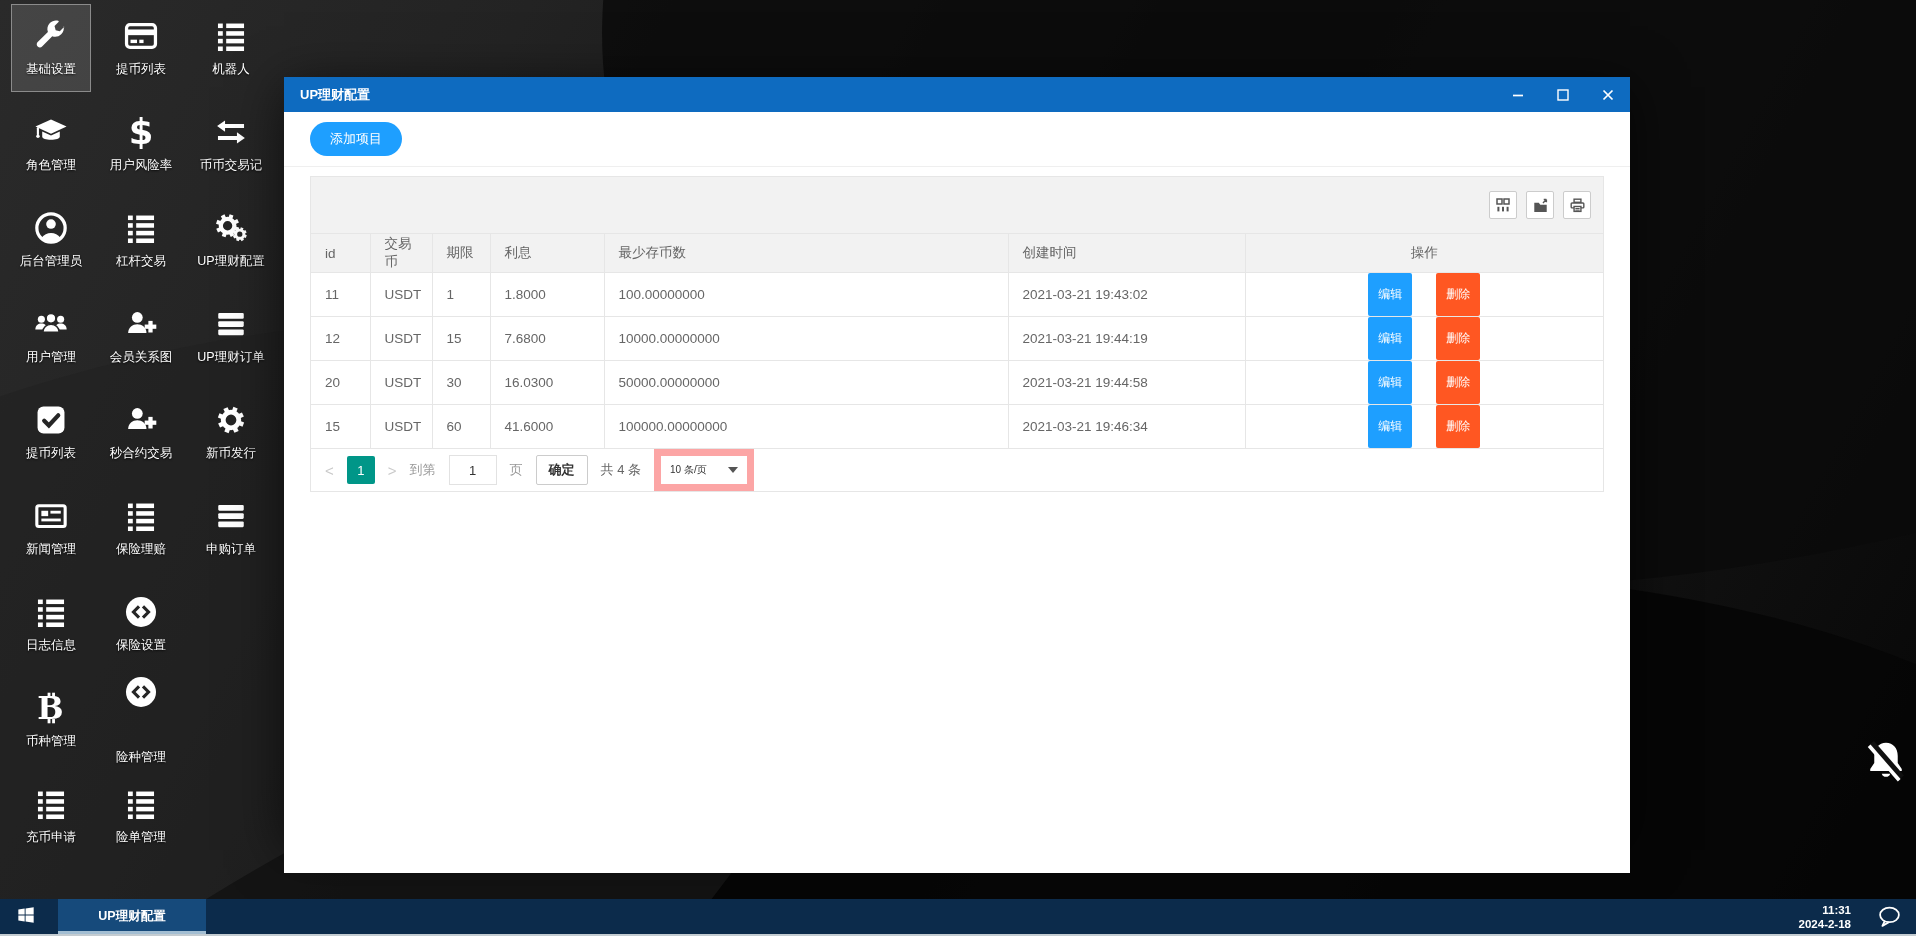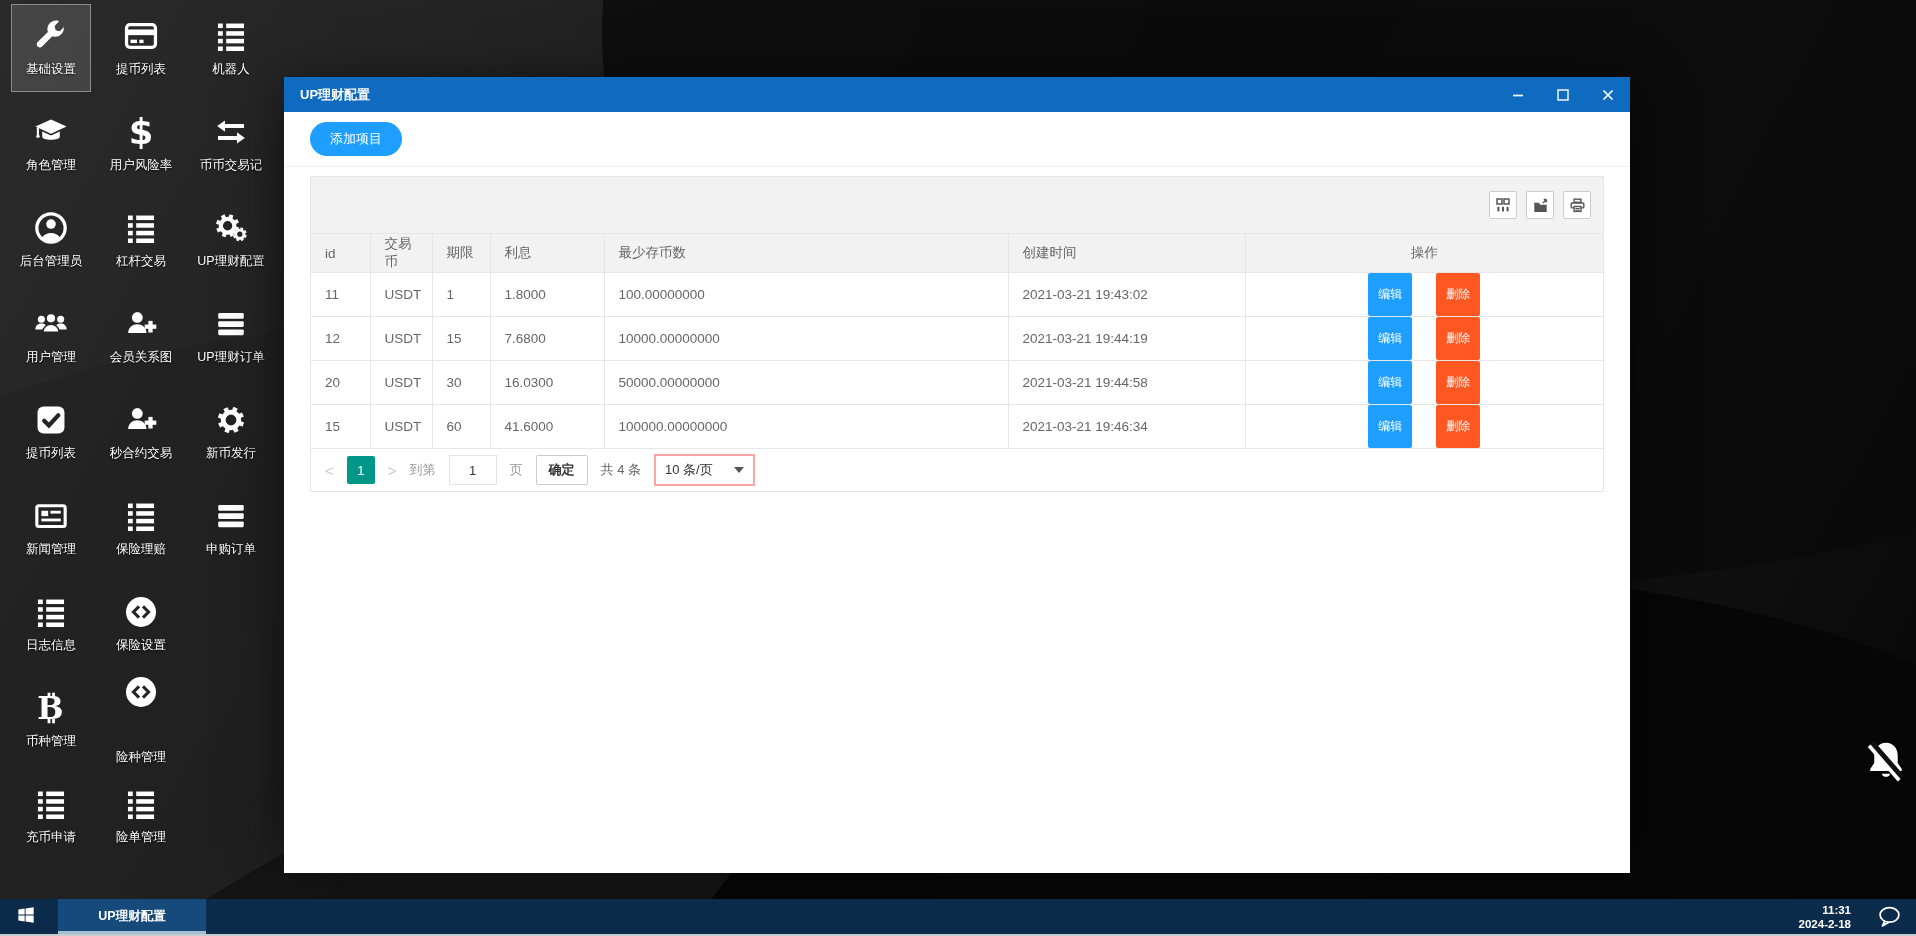--- a/index.html
+++ b/index.html
@@ -64,22 +64,22 @@
   .pager{height:42px;display:flex;align-items:center;padding:0 14px;gap:13px;font-size:13px;color:#666;background:#fff;}
   .pg-arrow{color:#c9c9c9;font-size:15px;cursor:pointer;user-select:none;}
   .pg-cur{width:28px;height:28px;background:var(--c-page,#009688);color:#fff;display:flex;
     align-items:center;justify-content:center;border-radius:2px;font-size:13px;cursor:pointer;}
   .pg-txt{color:#999;}
   .goto-input{width:42px;height:26px;border:1px solid #e2e2e2;text-align:center;font-size:13px;
     color:#333;font-family:inherit;}
   .confirm-btn{height:30px;padding:0 12px;background:#fff;border:1px solid #ccc;border-radius:2px;
     font-weight:bold;font-size:13px;color:#333;cursor:pointer;font-family:inherit;}
   .total-txt{color:#666;}
-  .page-size{height:28px;border:2px solid #fca5a5;background:#fff;display:flex;align-items:center;
-    padding:0 9px;gap:21px;font-size:13px;color:#333;cursor:pointer;}
+  .page-size{height:28px;border:7px solid #fca5a5;background:#fff;display:flex;align-items:center;
+    padding:0 9px;gap:21px;font-size:10px;color:#333;cursor:pointer;}
   .caret{width:0;height:0;border-left:5px solid transparent;border-right:5px solid transparent;
     border-top:6px solid #555;}
 
   
   .taskbar{position:absolute;left:0;right:0;bottom:2px;height:35px;background:var(--c-taskbar,#0c2b4b);
     display:flex;align-items:stretch;z-index:50;}
   .start{width:52px;display:flex;align-items:center;justify-content:center;cursor:pointer;}
   .task-item{width:148px;margin-left:6px;background:#164a7b;position:relative;display:flex;
     align-items:center;justify-content:center;color:#fff;font-size:12.5px;font-weight:600;cursor:pointer;}
   .task-item::after{content:"";position:absolute;left:0;right:0;bottom:0;height:3px;background:#a3bed2;}

